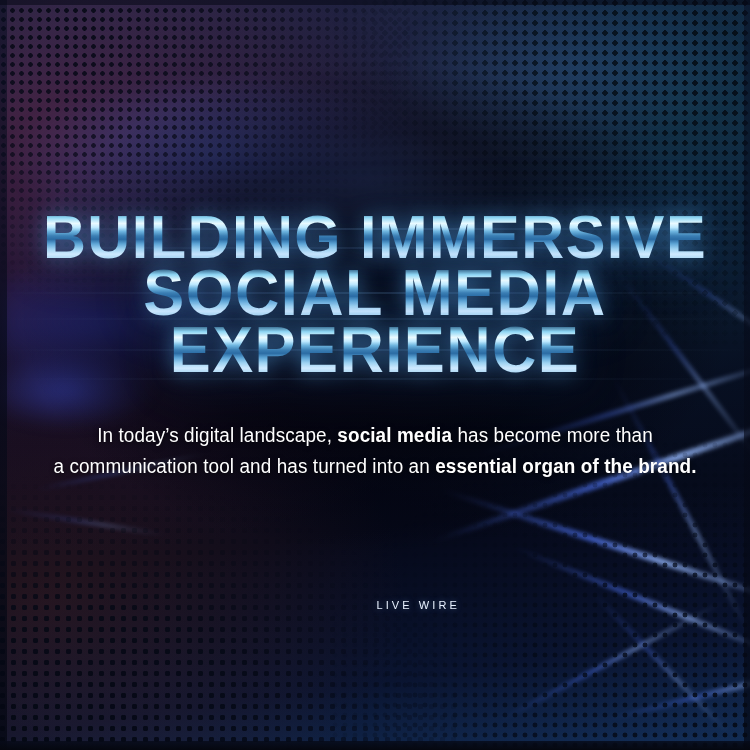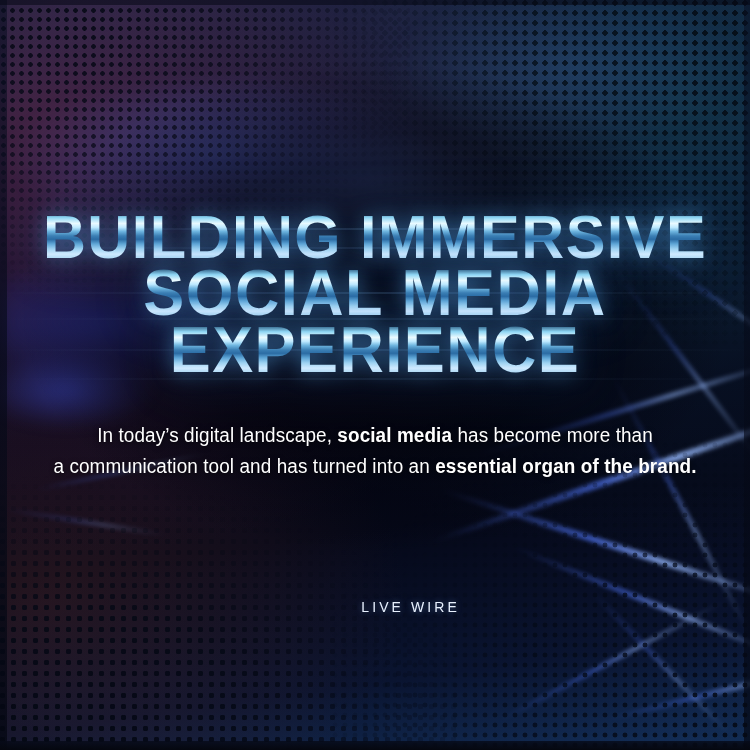--- a/index.html
+++ b/index.html
@@ -159,21 +159,21 @@
     transform:scaleX(1.02);
     text-shadow:0 0 8px rgba(140,190,255,.35);
   }
   .logo-swoosh{position:absolute;left:-4px;top:-9px;width:184px;height:50px;overflow:visible;}
   .logo-sub{
     margin-top:1px;
     width:176px;
     text-align:right;
     padding-right:3px;
     color:#e9f2ff;
-    font-size:14px;
+    font-size:11px;
     letter-spacing:3.1px;
     font-weight:400;
     text-shadow:0 0 6px rgba(130,180,250,.45);
   }
 </style>
 </head>
 <body>
 
 <div id="poster">
 

